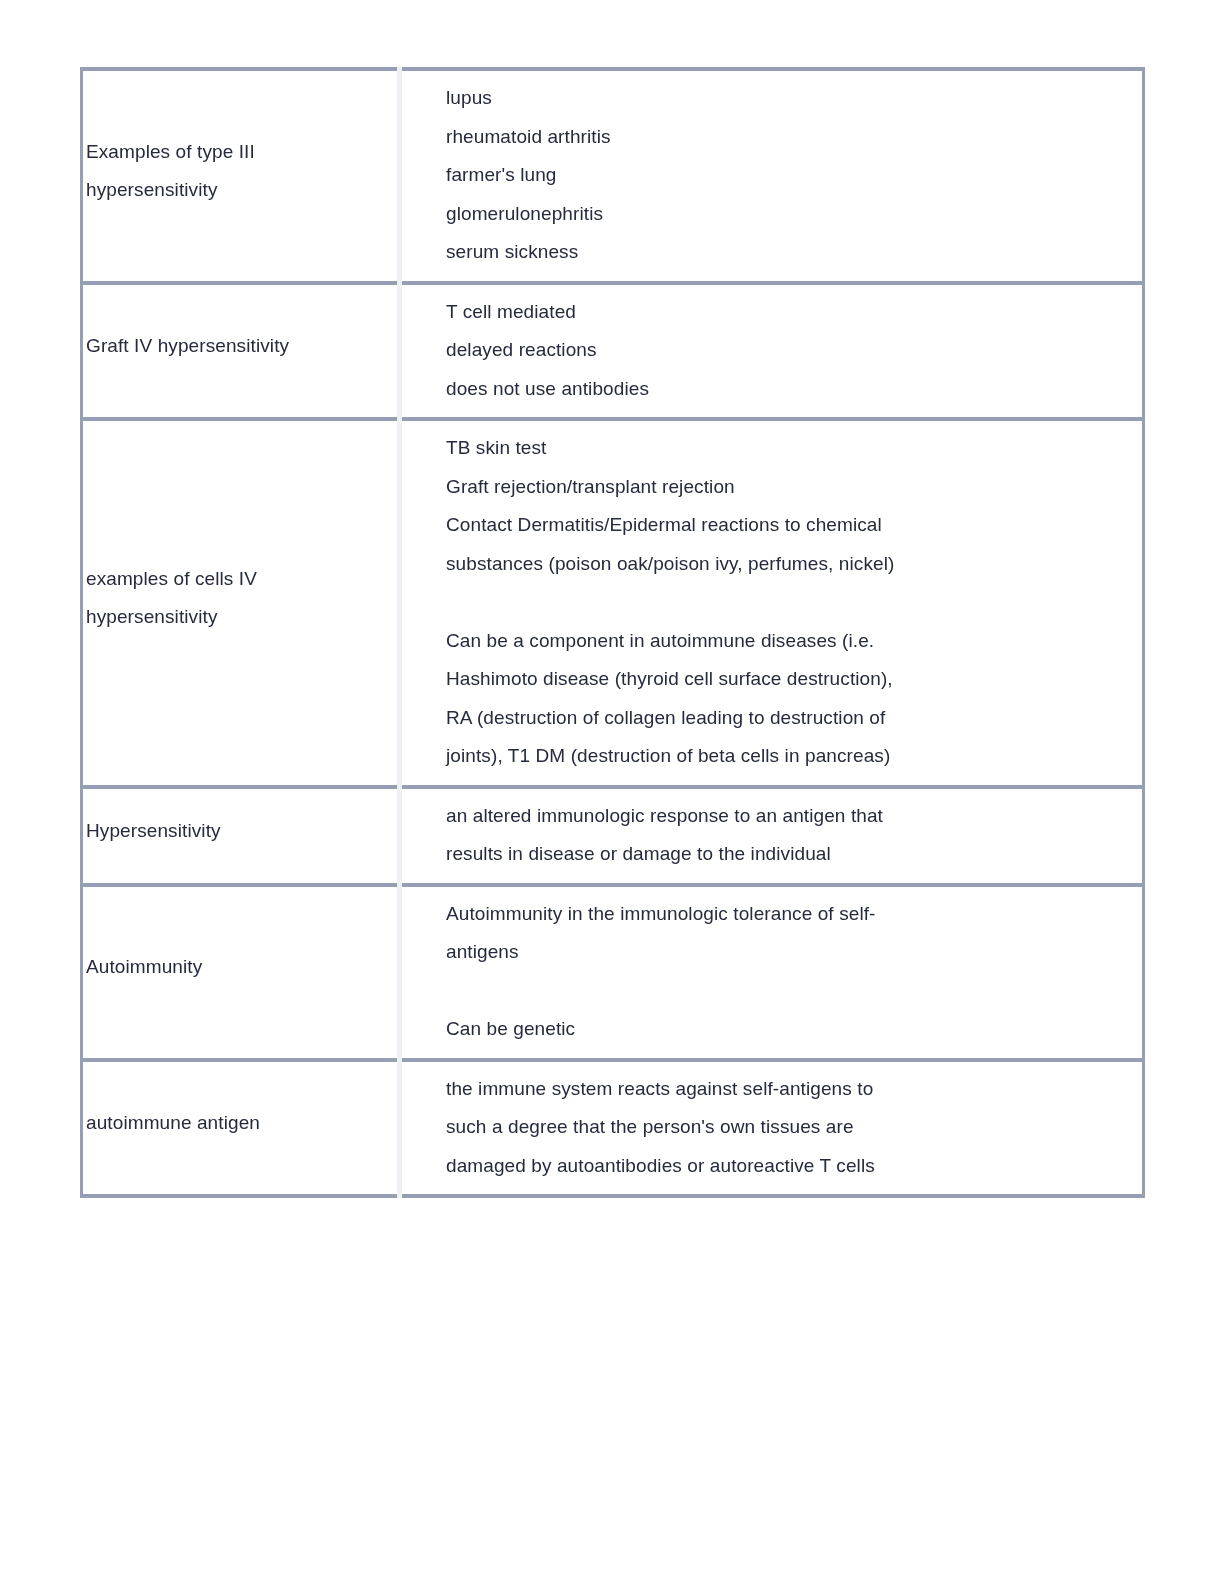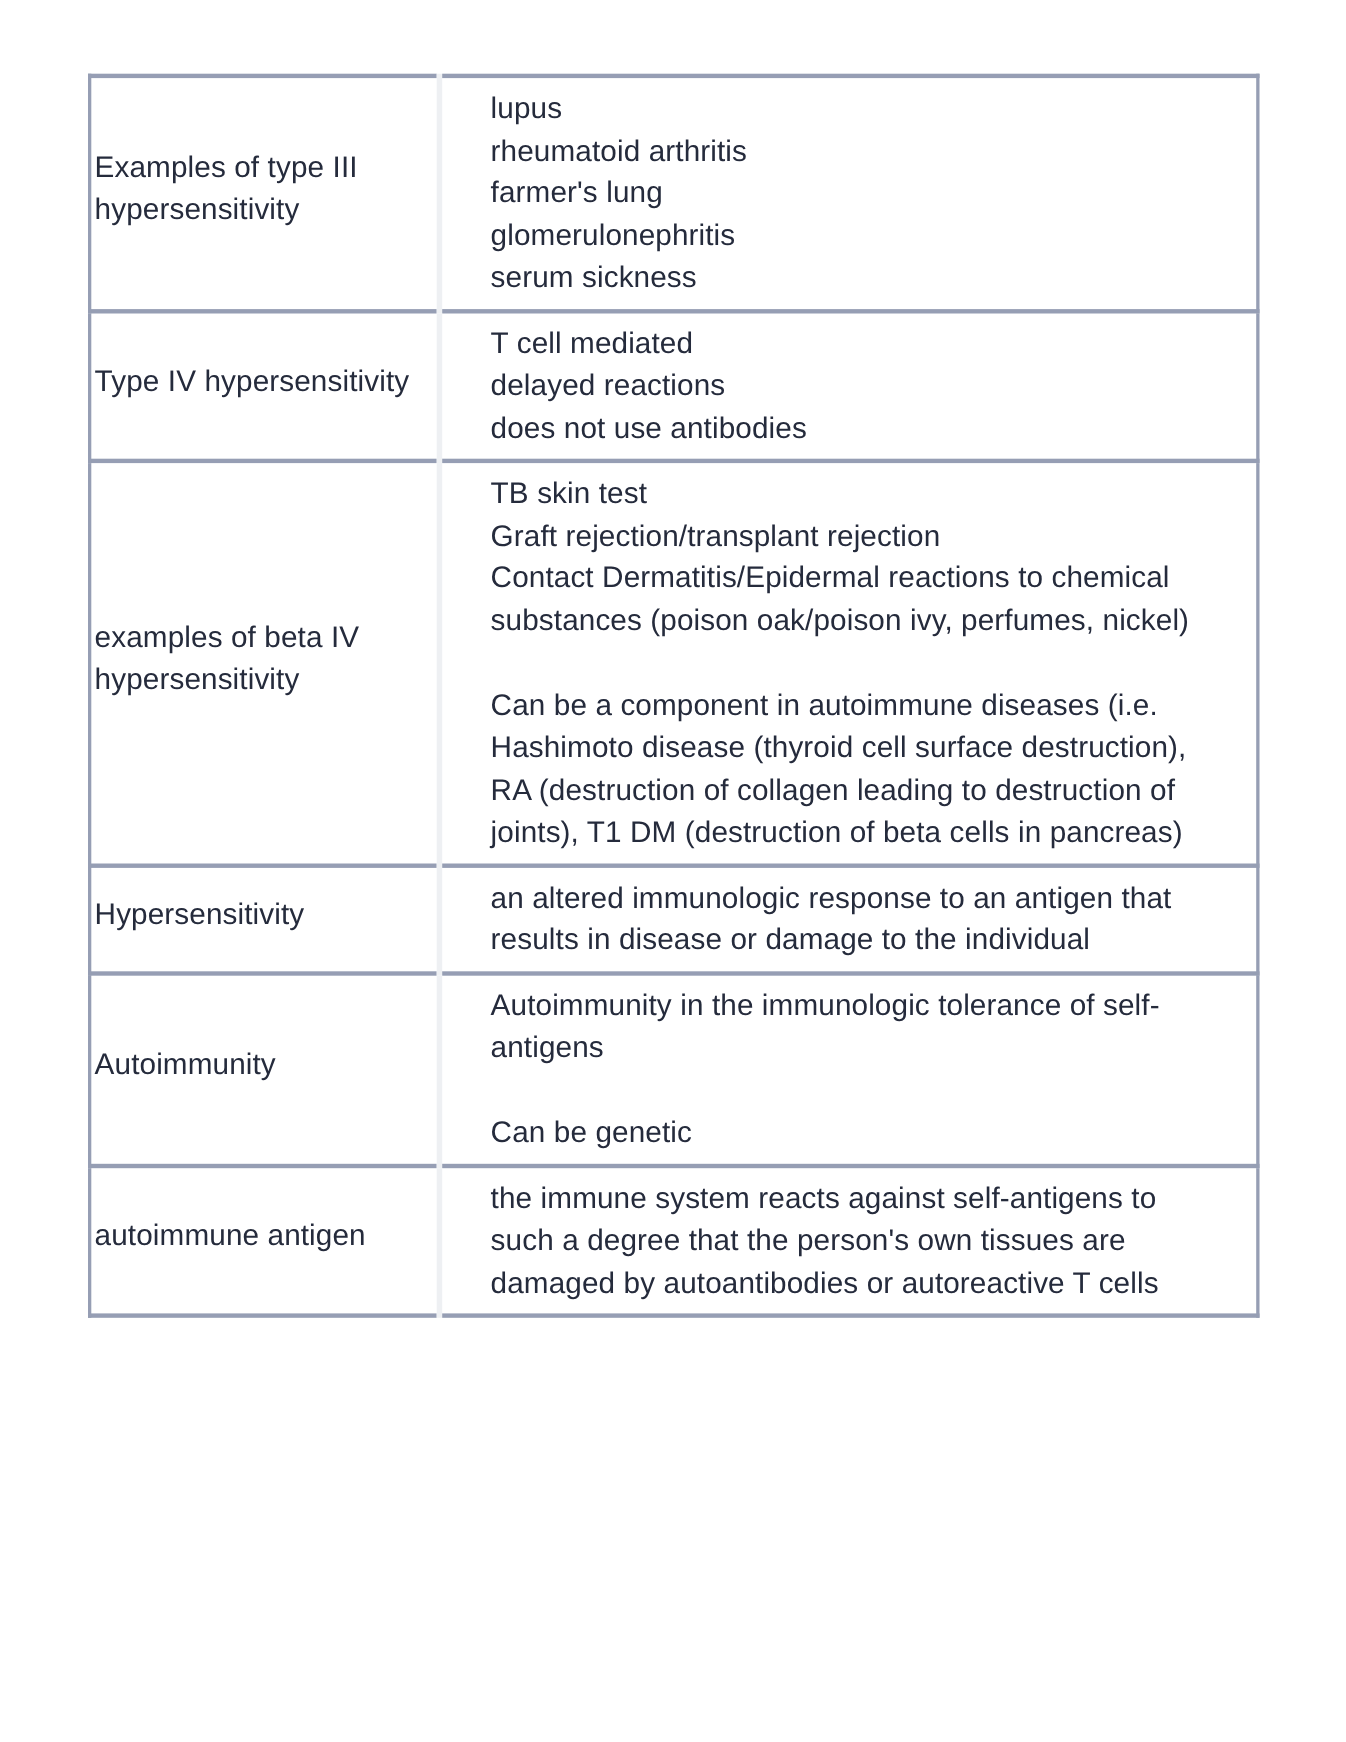--- a/index.html
+++ b/index.html
@@ -22,21 +22,21 @@
     width: 1065px;
     border-collapse: separate;
     border-spacing: 0;
     table-layout: fixed;
   }
   col.c-term { width: 317px; }
   col.c-gap  { width: 5px; }
   col.c-def  { width: 743px; }
 
   td {
-    font-size: 27px;
+    font-size: 19px;
     line-height: 38.5px;
     color: var(--text-color, #252b3c);
     vertical-align: middle;
     white-space: pre-line;
     word-wrap: break-word;
     letter-spacing: 0.1px;
   }
   td.term {
     border-left: 3px solid var(--border-color, #969eb4);
     border-bottom: 4px solid var(--border-color, #969eb4);
@@ -72,28 +72,28 @@
           <td class="term">Examples of type III
 hypersensitivity</td>
           <td class="gap"></td>
           <td class="def">lupus
 rheumatoid arthritis
 farmer's lung
 glomerulonephritis
 serum sickness</td>
         </tr>
         <tr>
-          <td class="term">Type IV hypersensitivity</td>
+          <td class="term">Graft IV hypersensitivity</td>
           <td class="gap"></td>
           <td class="def">T cell mediated
 delayed reactions
 does not use antibodies</td>
         </tr>
         <tr>
-          <td class="term">examples of beta IV
+          <td class="term">examples of cells IV
 hypersensitivity</td>
           <td class="gap"></td>
           <td class="def">TB skin test
 Graft rejection/transplant rejection
 Contact Dermatitis/Epidermal reactions to chemical
 substances (poison oak/poison ivy, perfumes, nickel)
 
 Can be a component in autoimmune diseases (i.e.
 Hashimoto disease (thyroid cell surface destruction),
 RA (destruction of collagen leading to destruction of

